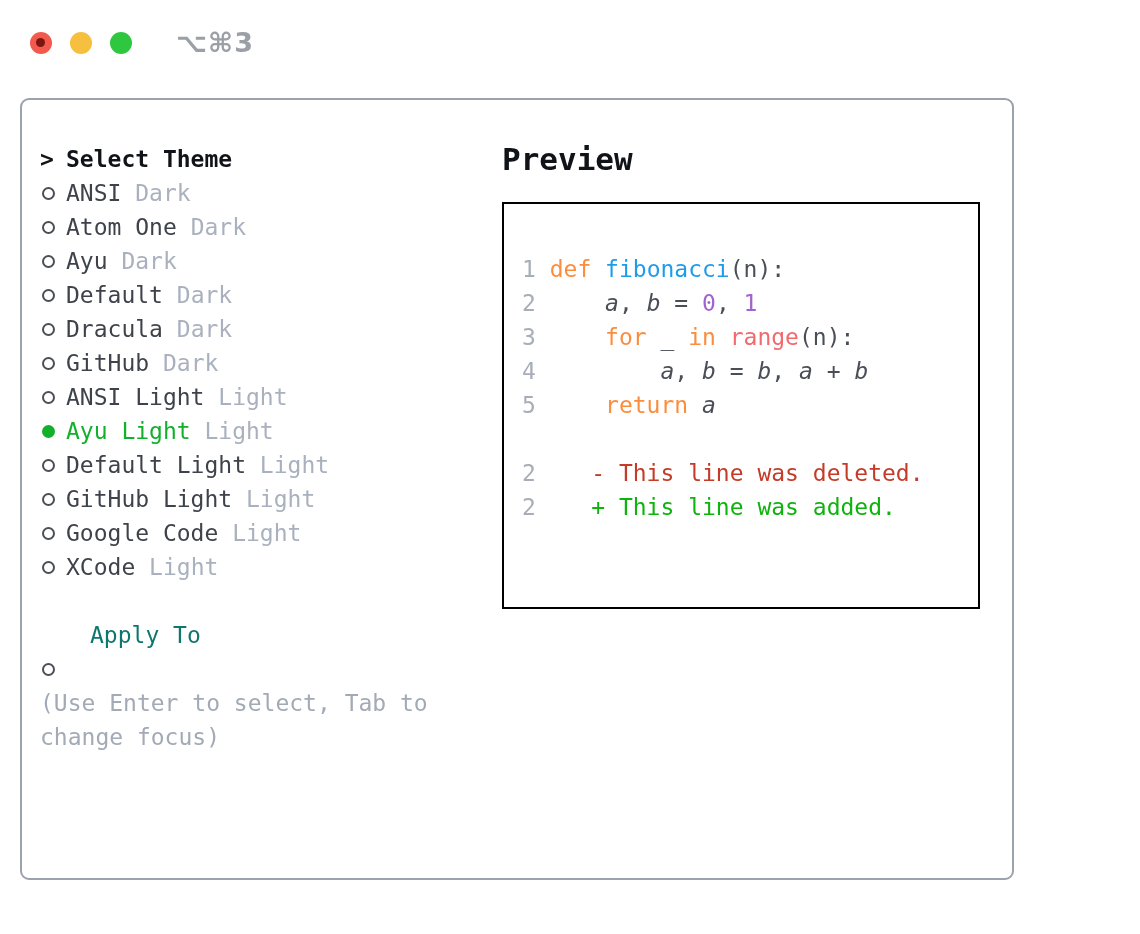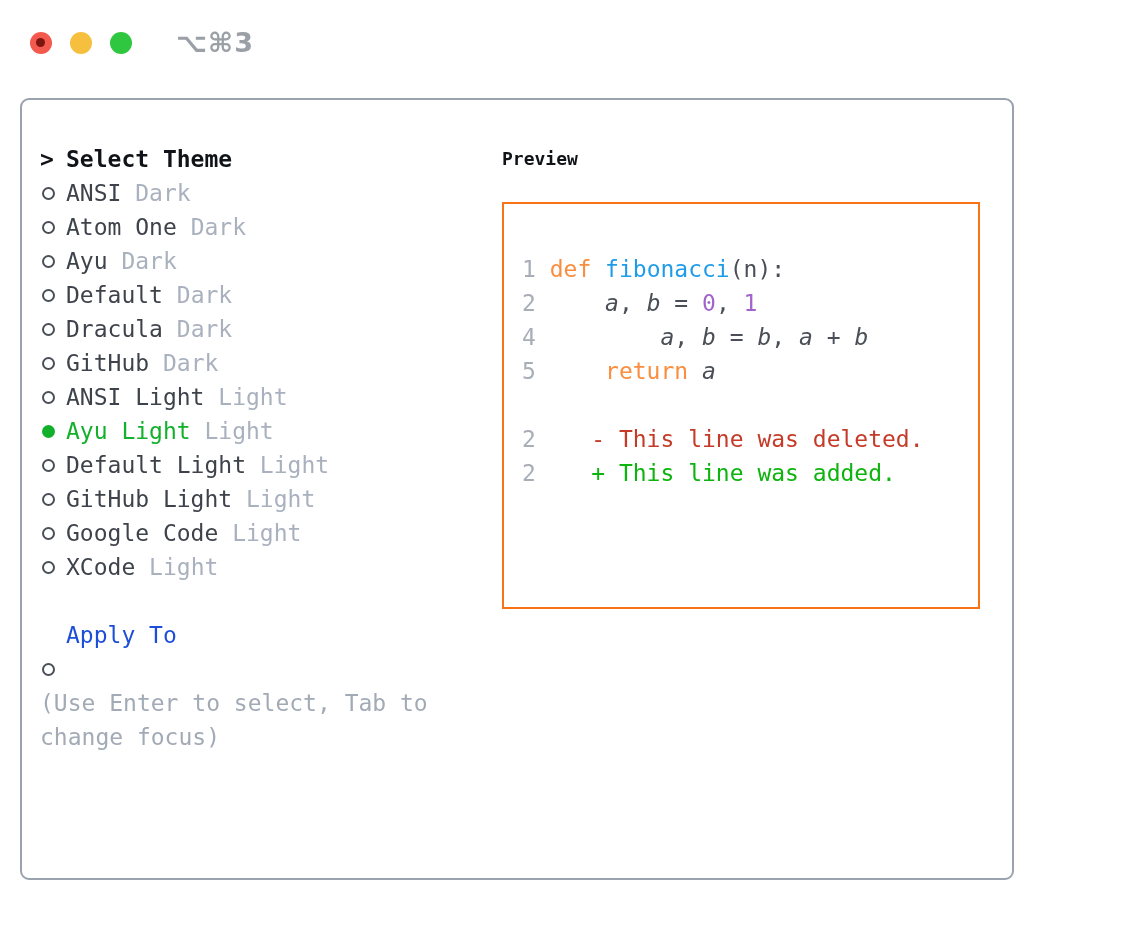--- a/index.html
+++ b/index.html
@@ -59,38 +59,38 @@
   .bullet {
     width: 13px; height: 13px; border-radius: 50%;
     border: 2px solid #4a4f57; margin-left: 2px;
   }
   .bullet.sel { border-color: #12b02b; background: #12b02b; }
   .title-text { font-weight: bold; color: #101317; }
   .item-name { color: #3e434b; }
   .item-name.sel { color: #12b02b; }
   .item-variant { color: #a9b1be; }
   .apply-block { margin-top: 34px; }
-  .apply-title { color: #1d4ed8; }
+  .apply-title { color: #0f766e; margin-left: 24px; }
   .option-label { color: #3e434b; }
   .option-label.sel { color: #12b02b; }
   .hint {
     color: #a2aab6;
     width: 430px; white-space: normal;
   }
 
   
   .right-col { position: absolute; left: 480px; top: 42px; }
   .preview-title {
-    font-size: 18px; line-height: 34px;
+    font-size: 31px; line-height: 34px;
     font-weight: bold; color: #101317;
   }
   .preview-box {
     margin-top: 26px;
     width: 478px; height: 407px;
-    border: 2px solid #f97316;
+    border: 2px solid #000000;
     padding: 48px 0 0 18px;
     overflow: hidden;
   }
   .cl { height: 34px; white-space: pre; font-size: 23px; line-height: 34px; }
   .ln { color: #a8aeb8; display: inline-block; width: 1ch; margin-right: 1ch; }
   .tok-plain    { color: #4a4f57; }
   .tok-keyword  { color: #fa8d3e; }
   .tok-function { color: #1f9ce8; }
   .tok-number   { color: #a064cc; }
   .tok-builtin  { color: #f2696e; }
@@ -143,20 +143,21 @@
     </div>
 
     <div class="hint">(Use Enter to select, Tab to change focus)</div>
   </div>
 
   <div class="right-col">
     <div class="preview-title">Preview</div>
     <div class="preview-box" id="preview-box">
         <div class="cl"><span class="ln">1</span><span class="tok-keyword">def</span><span class="tok-plain"> </span><span class="tok-function">fibonacci</span><span class="tok-plain">(n):</span></div>
         <div class="cl"><span class="ln">2</span><span class="tok-plain">    </span><span class="tok-var">a</span><span class="tok-plain">, </span><span class="tok-var">b</span><span class="tok-plain"> = </span><span class="tok-number">0</span><span class="tok-plain">, </span><span class="tok-number">1</span></div>
+        <div class="cl"><span class="ln">3</span><span class="tok-plain">    </span><span class="tok-keyword">for</span><span class="tok-plain"> _ </span><span class="tok-keyword">in</span><span class="tok-plain"> </span><span class="tok-builtin">range</span><span class="tok-plain">(n):</span></div>
         <div class="cl"><span class="ln">4</span><span class="tok-plain">        </span><span class="tok-var">a</span><span class="tok-plain">, </span><span class="tok-var">b</span><span class="tok-plain"> = </span><span class="tok-var">b</span><span class="tok-plain">, </span><span class="tok-var">a</span><span class="tok-plain"> + </span><span class="tok-var">b</span></div>
         <div class="cl"><span class="ln">5</span><span class="tok-plain">    </span><span class="tok-keyword">return</span><span class="tok-plain"> </span><span class="tok-var">a</span></div>
         <div class="cl"><span class="ln"></span></div>
         <div class="cl"><span class="ln">2</span><span class="tok-deleted">   - This line was deleted.</span></div>
         <div class="cl"><span class="ln">2</span><span class="tok-added">   + This line was added.</span></div>
       </div>
   </div>
 
 </div>
 

